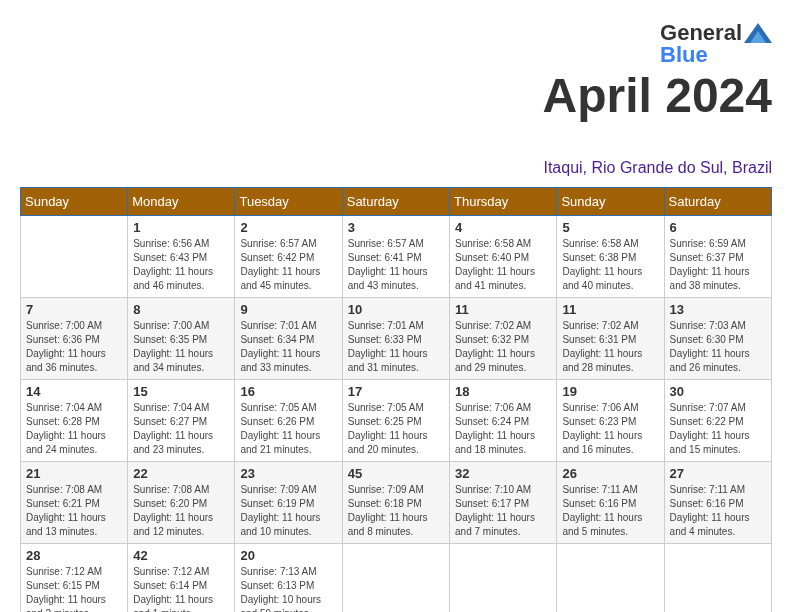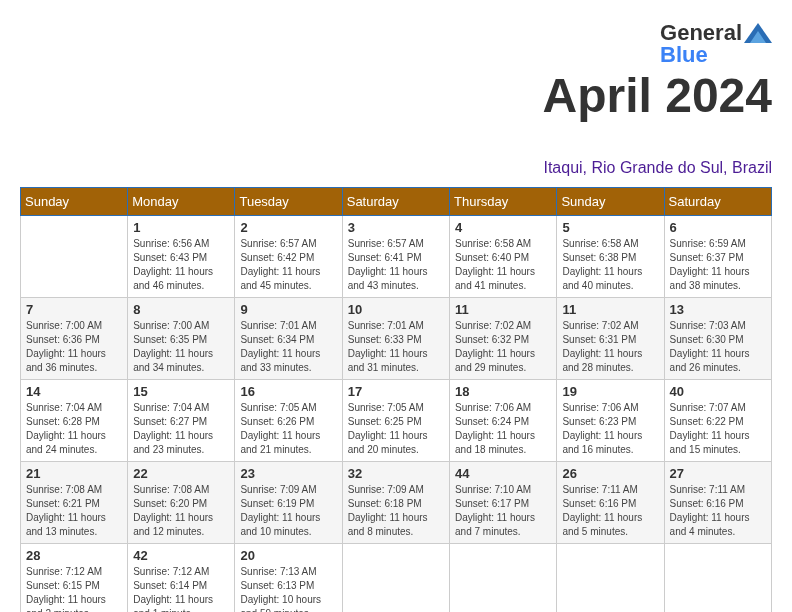--- a/index.html
+++ b/index.html
@@ -198,43 +198,43 @@
         </td>
         <td>
           <span class="day-num">18</span>
           <div class="day-detail">Sunrise: 7:06 AM<br>Sunset: 6:24 PM<br>Daylight: 11 hours and 18 minutes.</div>
         </td>
         <td>
           <span class="day-num">19</span>
           <div class="day-detail">Sunrise: 7:06 AM<br>Sunset: 6:23 PM<br>Daylight: 11 hours and 16 minutes.</div>
         </td>
         <td>
-          <span class="day-num">40</span>
+          <span class="day-num">30</span>
           <div class="day-detail">Sunrise: 7:07 AM<br>Sunset: 6:22 PM<br>Daylight: 11 hours and 15 minutes.</div>
         </td>
       </tr>
       <tr>
         <td>
           <span class="day-num">21</span>
           <div class="day-detail">Sunrise: 7:08 AM<br>Sunset: 6:21 PM<br>Daylight: 11 hours and 13 minutes.</div>
         </td>
         <td>
           <span class="day-num">22</span>
           <div class="day-detail">Sunrise: 7:08 AM<br>Sunset: 6:20 PM<br>Daylight: 11 hours and 12 minutes.</div>
         </td>
         <td>
           <span class="day-num">23</span>
           <div class="day-detail">Sunrise: 7:09 AM<br>Sunset: 6:19 PM<br>Daylight: 11 hours and 10 minutes.</div>
         </td>
         <td>
+          <span class="day-num">45</span>
+          <div class="day-detail">Sunrise: 7:09 AM<br>Sunset: 6:18 PM<br>Daylight: 11 hours and 8 minutes.</div>
+        </td>
+        <td>
           <span class="day-num">32</span>
-          <div class="day-detail">Sunrise: 7:09 AM<br>Sunset: 6:18 PM<br>Daylight: 11 hours and 8 minutes.</div>
-        </td>
-        <td>
-          <span class="day-num">44</span>
           <div class="day-detail">Sunrise: 7:10 AM<br>Sunset: 6:17 PM<br>Daylight: 11 hours and 7 minutes.</div>
         </td>
         <td>
           <span class="day-num">26</span>
           <div class="day-detail">Sunrise: 7:11 AM<br>Sunset: 6:16 PM<br>Daylight: 11 hours and 5 minutes.</div>
         </td>
         <td>
           <span class="day-num">27</span>
           <div class="day-detail">Sunrise: 7:11 AM<br>Sunset: 6:16 PM<br>Daylight: 11 hours and 4 minutes.</div>
         </td>

